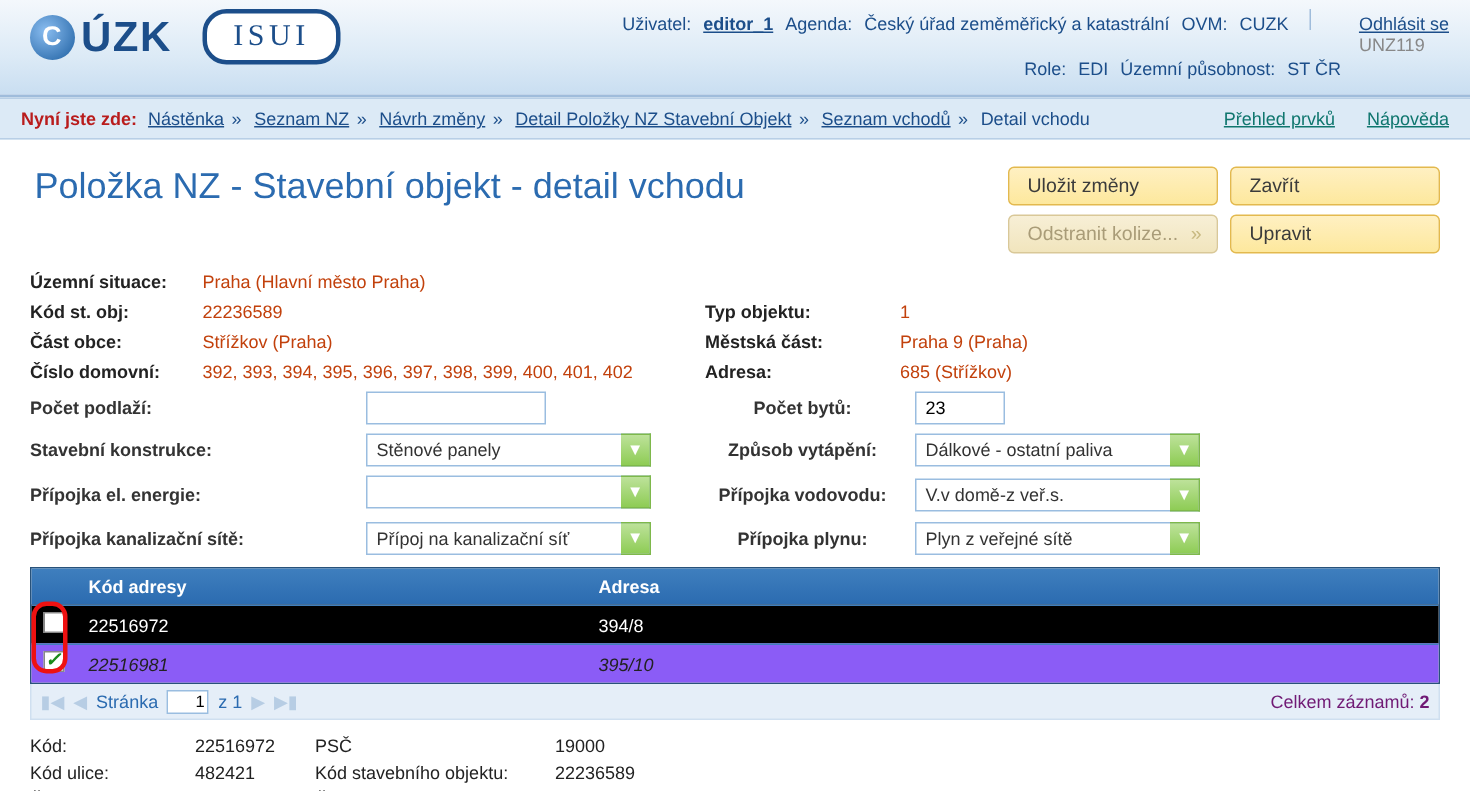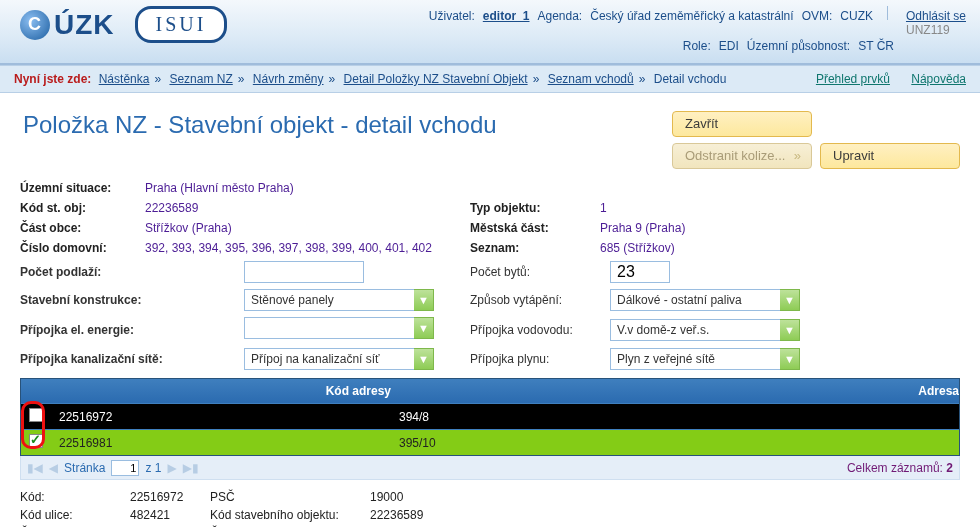--- a/index.html
+++ b/index.html
@@ -34,21 +34,21 @@
   }
   .logo-isui {
     background:#fff; border-radius:16px;
     border:3px solid #1c4e8a; padding:4px 18px;
     font-family:"Arial Black"; font-size:20px; color:#1c4e8a; letter-spacing:3px;
   }
   .top-meta { text-align:left; font-size:12px; color:#1c4e8a; }
   .top-meta-row1, .top-meta-row2 { display:flex; justify-content:flex-end; gap:8px; align-items:baseline; margin-bottom:2px;}
   .top-meta strong { font-weight:700; }
   .top-meta .vline { border-left:1px solid #9fbcdb; height:14px; margin:0 6px; }
-  .top-meta .lo-block { display:flex; flex-direction:column; align-items:flex-start; margin-left:4px; }
+  .top-meta .lo-block { display:flex; flex-direction:column; align-items:flex-start; margin-left:18px; }
   .top-meta .lo-link { color:#1c4e8a; text-decoration:underline; cursor:pointer; }
   .top-meta .lo-code { color:#888; }
   
   .breadcrumb-bar {
     background:#dceaf6;
     border-top:1px solid #b8cfe6;
     border-bottom:1px solid #b8cfe6;
     padding:6px 14px;
     display:flex; align-items:center; justify-content:space-between;
     font-size:12px;
@@ -72,58 +72,58 @@
   .btn.disabled {
     border-color:#d9c898; background:linear-gradient(#f7efd6,#f1e5bd);
     color:#a99c78; cursor:default; position:relative;
   }
   .btn.disabled::after{
     content:"»"; position:absolute; right:10px; top:0; line-height:24px; color:#c8b981;
   }
   
   .details { padding:0 20px; }
   .det-line { display:flex; gap:20px; margin:6px 0; align-items:center;}
-  .det-left { flex:0 0 430px; display:flex; gap:10px; align-items:center;}
+  .det-left { flex:0 0 430px; display:flex; align-items:center;}
   .det-right{ flex:1 1 auto; display:flex; gap:10px; align-items:flex-end;}
   .lbl { font-weight:700; color:#222; }
   .lbl-w1 { width:115px; }
   .lbl-w2 { width:120px; }
-  .val { color:#4c1d95; }
+  .val { color:#c2410c; }
   
   .form-line { display:flex; gap:20px; margin:6px 0; align-items:center;}
   .form-left { flex:0 0 430px; display:flex; align-items:center; gap:24px;}
   .form-right{ flex:1 1 auto; display:flex; align-items:center; gap:10px;}
   .lbl-f1 { width:200px; font-weight:700; }
-  .lbl-f2 { width:130px; font-weight:400; }
+  .lbl-f2 { width:130px; font-weight:700;text-align:center; }
   .input {
-    border:1px solid #9abde0; height:22px; padding:0 6px; font-size:16px;
+    border:1px solid #9abde0; height:22px; padding:0 6px; font-size:12px;
     background:#fff; width:190px;
   }
   .input.sm { width:60px; }
   .select-wrap { position:relative; display:inline-block; }
   .select {
     border:1px solid #9abde0; height:22px; width:190px; padding:0 24px 0 6px;
     background:#fff; font-size:12px; display:inline-flex; align-items:center;
     cursor:pointer;
   }
   .select-wrap .dd {
     position:absolute; right:0; top:0; width:20px; height:22px;
     background:linear-gradient(#bde29a,#8ecc55);
     border:1px solid #7eb84b; border-left:none;
     display:flex; align-items:center; justify-content:center; color:#fff; font-size:11px;
   }
   
   .tbl-wrap { margin:8px 20px 0 20px; border:1px solid #28527a; }
-  .tbl-head { display:flex; background:linear-gradient(#3f7fbe,#2b6bb0); color:#fff; font-weight:700; height:24px; align-items:center;text-align:right;}
+  .tbl-head { display:flex; background:linear-gradient(#3f7fbe,#2b6bb0); color:#fff; font-weight:700; height:24px; align-items:center;}
   .col-check { width:30px; text-align:center; }
   .col-code  { width:340px; padding-left:8px; }
   .col-addr  { flex:1; padding-left:8px; }
   .tbl-row { display:flex; height:26px; align-items:center; border-top:1px solid #3f7fbe;}
   .tbl-row.selected { background:#000; color:#fff; }
-  .tbl-row.alt { background:#84cc16; color:#222; }
+  .tbl-row.alt { background:#8b5cf6; color:#222;font-style:italic; }
   .tbl-row .cell { overflow:hidden; }
   .chk { width:14px; height:14px; display:inline-block; border:1px solid #888; background:#fff; position:relative;}
   .chk.checked::after{ content:"✓"; position:absolute; left:0; top:-3px; color:#1a8a1a; font-weight:700; font-size:13px;}
   .red-ring { position:relative; border:3px solid #e11; border-radius:10px; padding:4px 3px; margin-left:2px; }
   
   .pager { background:#e5eef8; border:1px solid #cfdff0; border-top:none; height:24px; margin:0 20px; display:flex; align-items:center; padding:0 6px; gap:6px; font-size:12px; color:#2b6bb0;}
   .pager .tri { color:#b7cde4; cursor:pointer; user-select:none; font-family:Arial;}
   .pager input { width:28px; height:16px; border:1px solid #9abde0; text-align:right; padding:0 2px; font-size:11px;}
   .pager .spacer{ flex:1; }
   .pager .total { color:#701a75; }
@@ -183,20 +183,21 @@
   <div class="breadcrumb-right">
     <a>Přehled prvků</a>
     <a>Nápověda</a>
   </div>
 </div>
 
 <div class="title-row">
   <h1>Položka NZ - Stavební objekt - detail vchodu</h1>
   <div class="btn-col">
     <div class="btn-pair">
+      <button class="btn">Uložit změny</button>
       <button class="btn">Zavřít</button>
     </div>
     <div class="btn-pair">
       <button class="btn disabled">Odstranit kolize...</button>
       <button class="btn">Upravit</button>
     </div>
   </div>
 </div>
 
 <div class="details">
@@ -225,21 +226,21 @@
       <span class="lbl lbl-w2">Městská část:</span>
       <span class="val">Praha 9 (Praha)</span>
     </div>
   </div>
   <div class="det-line">
     <div class="det-left">
       <span class="lbl lbl-w1">Číslo domovní:</span>
       <span class="val">392, 393, 394, 395, 396, 397, 398, 399, 400, 401, 402</span>
     </div>
     <div class="det-right">
-      <span class="lbl lbl-w2">Seznam:</span>
+      <span class="lbl lbl-w2">Adresa:</span>
       <span class="val">685 (Střížkov)</span>
     </div>
   </div>
 
   <div class="form-line">
     <div class="form-left">
       <span class="lbl-f1">Počet podlaží:</span>
       <input class="input sm" style="width: 120px;" value="">
     </div>
     <div class="form-right">

